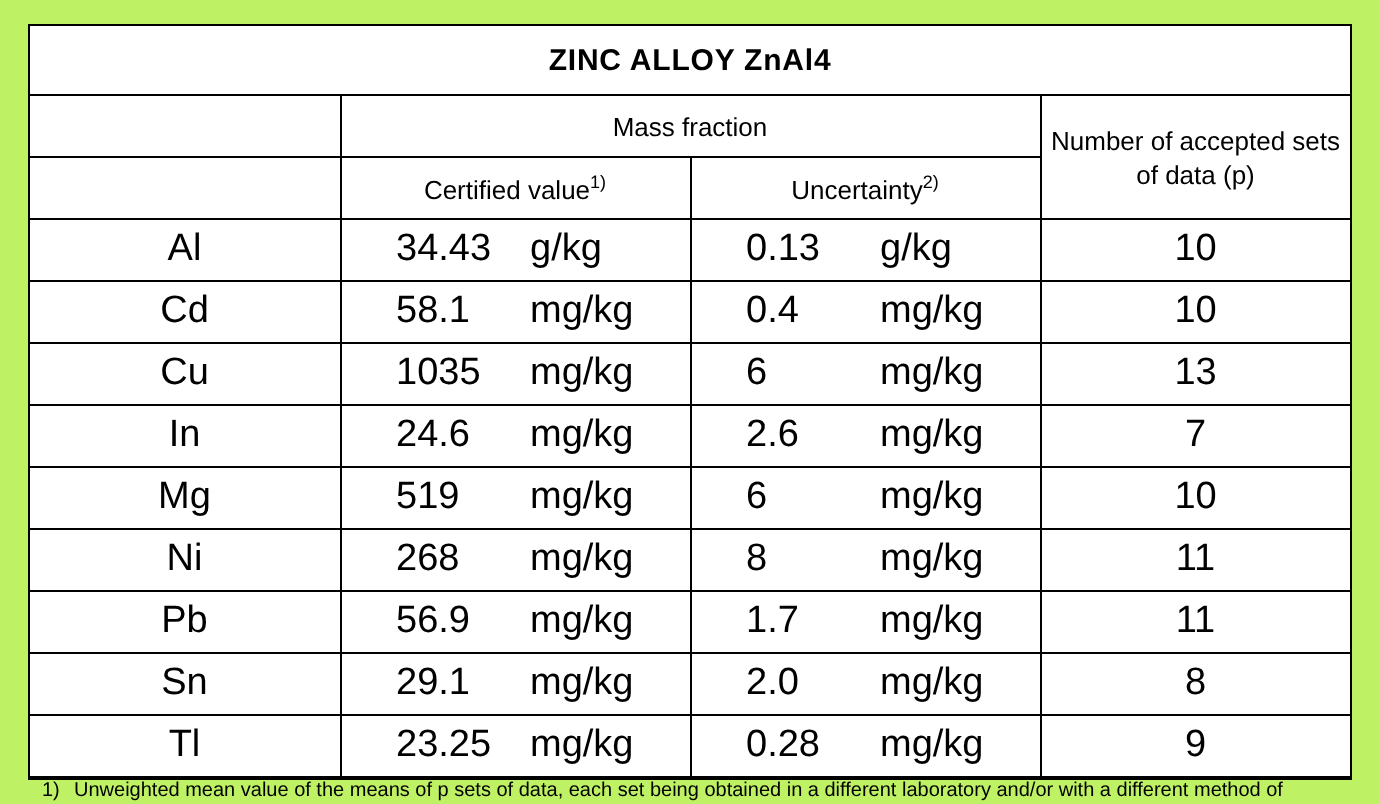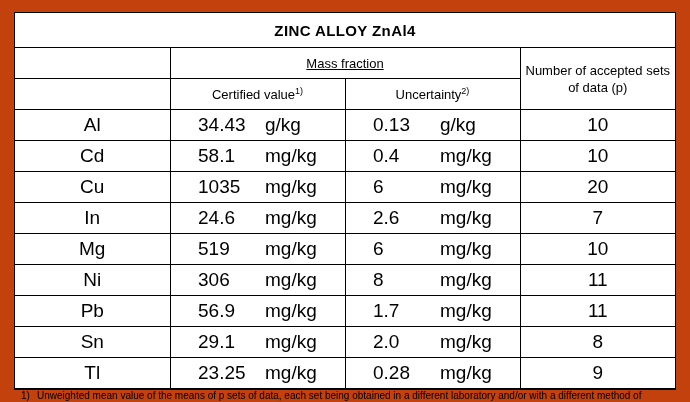--- a/index.html
+++ b/index.html
@@ -7,21 +7,21 @@
     padding: 0;
     background: #f2f2f2;
     width: 690px;
     height: 402px;
     font-family: "Liberation Sans", sans-serif;
   }
   #sheet {
     position: relative;
     width: 690px;
     height: 402px;
-    background: #c2410c;
+    background: #bef264;
     box-sizing: border-box;
   }
   .table-wrap {
     position: absolute;
     left: 14px;
     top: 12px;
     width: 662px;
     height: 378px;
     background: #ffffff;
     border: 1px solid #000000;
@@ -48,21 +48,20 @@
     border-left: none !important;
     border-right: none !important;
   }
   .hdr {
     text-align: center;
     font-size: 13px;
     color: #000;
   }
   .hdr-massfraction {
     height: 30px;
-    text-decoration: underline;
   }
   .hdr-sub {
     height: 30px;
   }
   .hdr-accepted {
     font-size: 13px;
     line-height: 17px;
     padding: 0 6px;
   }
   sup.note {
@@ -196,21 +195,21 @@
               <span class="num">1035</span>
               <span class="unit">mg/kg</span>
             </div>
           </td>
           <td class="valcell">
             <div class="valinner">
               <span class="num">6</span>
               <span class="unit">mg/kg</span>
             </div>
           </td>
-          <td class="count nb-right">20</td>
+          <td class="count nb-right">13</td>
         </tr>
 
         <tr class="datarow">
           <td class="elem nb-left">In</td>
           <td class="valcell">
             <div class="valinner">
               <span class="num">24.6</span>
               <span class="unit">mg/kg</span>
             </div>
           </td>
@@ -237,21 +236,21 @@
               <span class="unit">mg/kg</span>
             </div>
           </td>
           <td class="count nb-right">10</td>
         </tr>
 
         <tr class="datarow">
           <td class="elem nb-left">Ni</td>
           <td class="valcell">
             <div class="valinner">
-              <span class="num">306</span>
+              <span class="num">268</span>
               <span class="unit">mg/kg</span>
             </div>
           </td>
           <td class="valcell">
             <div class="valinner">
               <span class="num">8</span>
               <span class="unit">mg/kg</span>
             </div>
           </td>
           <td class="count nb-right">11</td>

